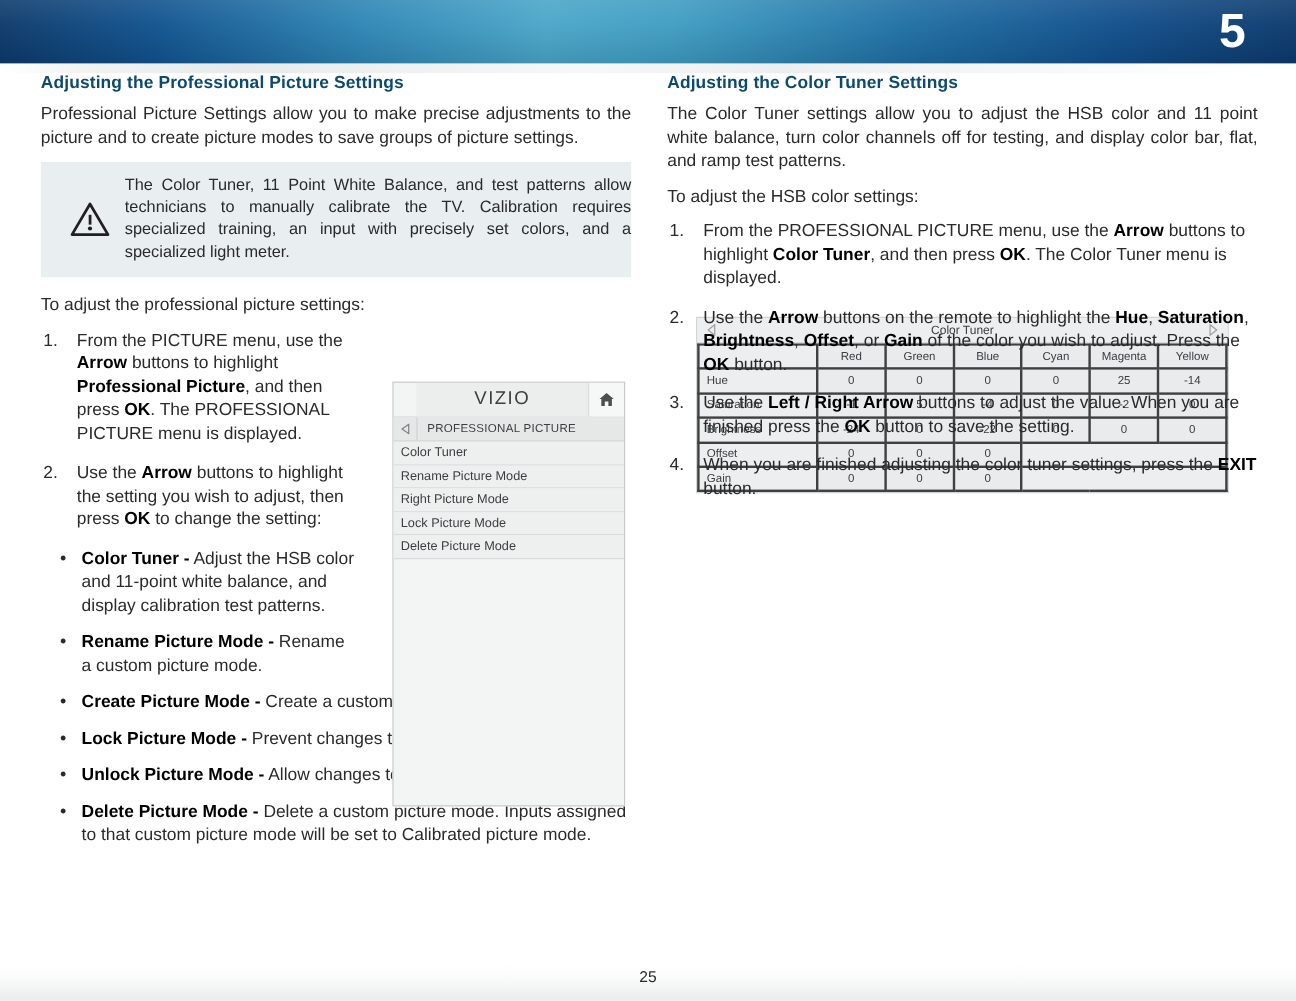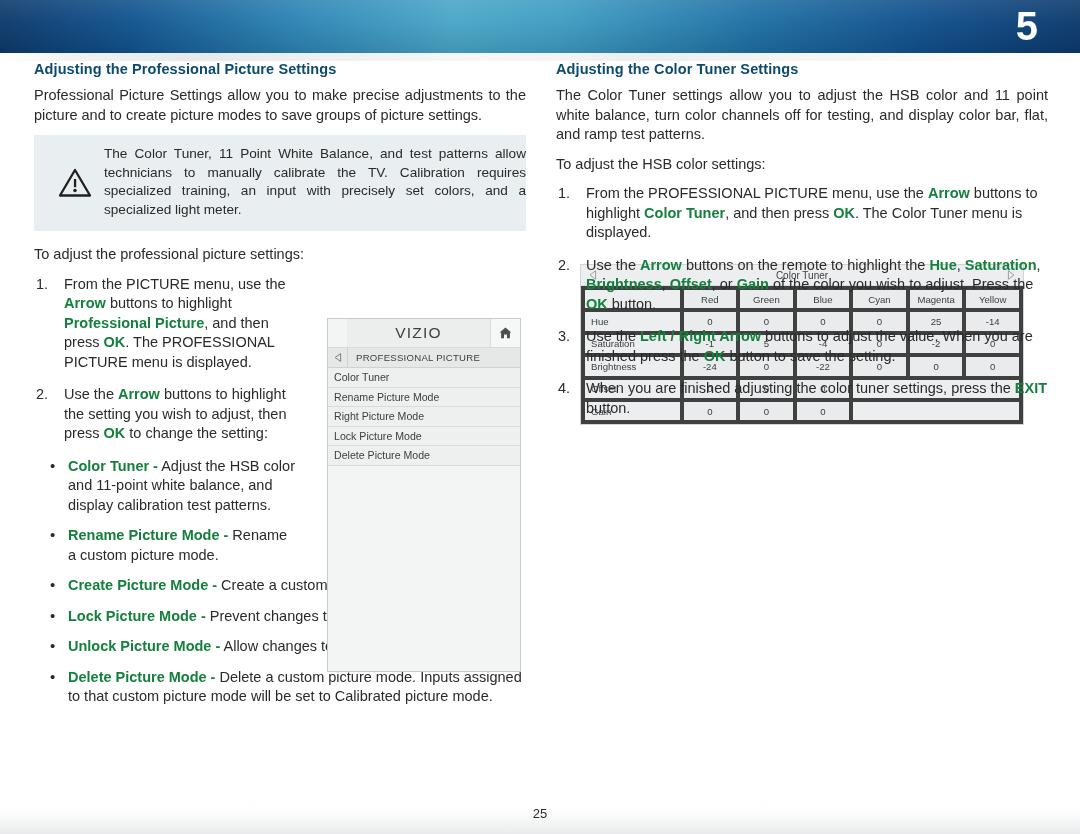--- a/index.html
+++ b/index.html
@@ -88,21 +88,21 @@
     color: #0c4a6e;
   }
   p.body {
     font-size: 14.5px;
     line-height: 19.5px;
     margin: 0 0 10px 0;
     text-align: justify;
     color: #2a2a2a;
   }
   p.body.nojust { text-align: left; }
-  b, strong { font-weight: bold; color: #15803d; margin-top: 28px; }
+  b, strong { font-weight: bold; color: #000000; margin-top: 28px; }
 
   
   .note-box {
     background: #e9eef0;
     margin: 8px 0 14px 0;
     padding: 10px 0 12px 12px;
     display: flex;
     align-items: center;
     width: 492px;
     box-sizing: border-box;
@@ -274,21 +274,21 @@
     text-align: center;
     font-size: 10px;
     color: #3a3e40;
   }
   table.ct {
     border-collapse: collapse;
     width: 100%;
     table-layout: fixed;
   }
   table.ct th, table.ct td {
-    border: 4px solid #404040;
+    border: 2px solid #404040;
     height: 18.4px;
     text-align: center;
     font-weight: normal;
     font-size: 9.6px;
     color: #3a3e40;
     background: #e9ebec;
     padding: 0;
   }
   table.ct th.rowhdr-blank { background: #eceeef; }
   table.ct td.rowhdr {

